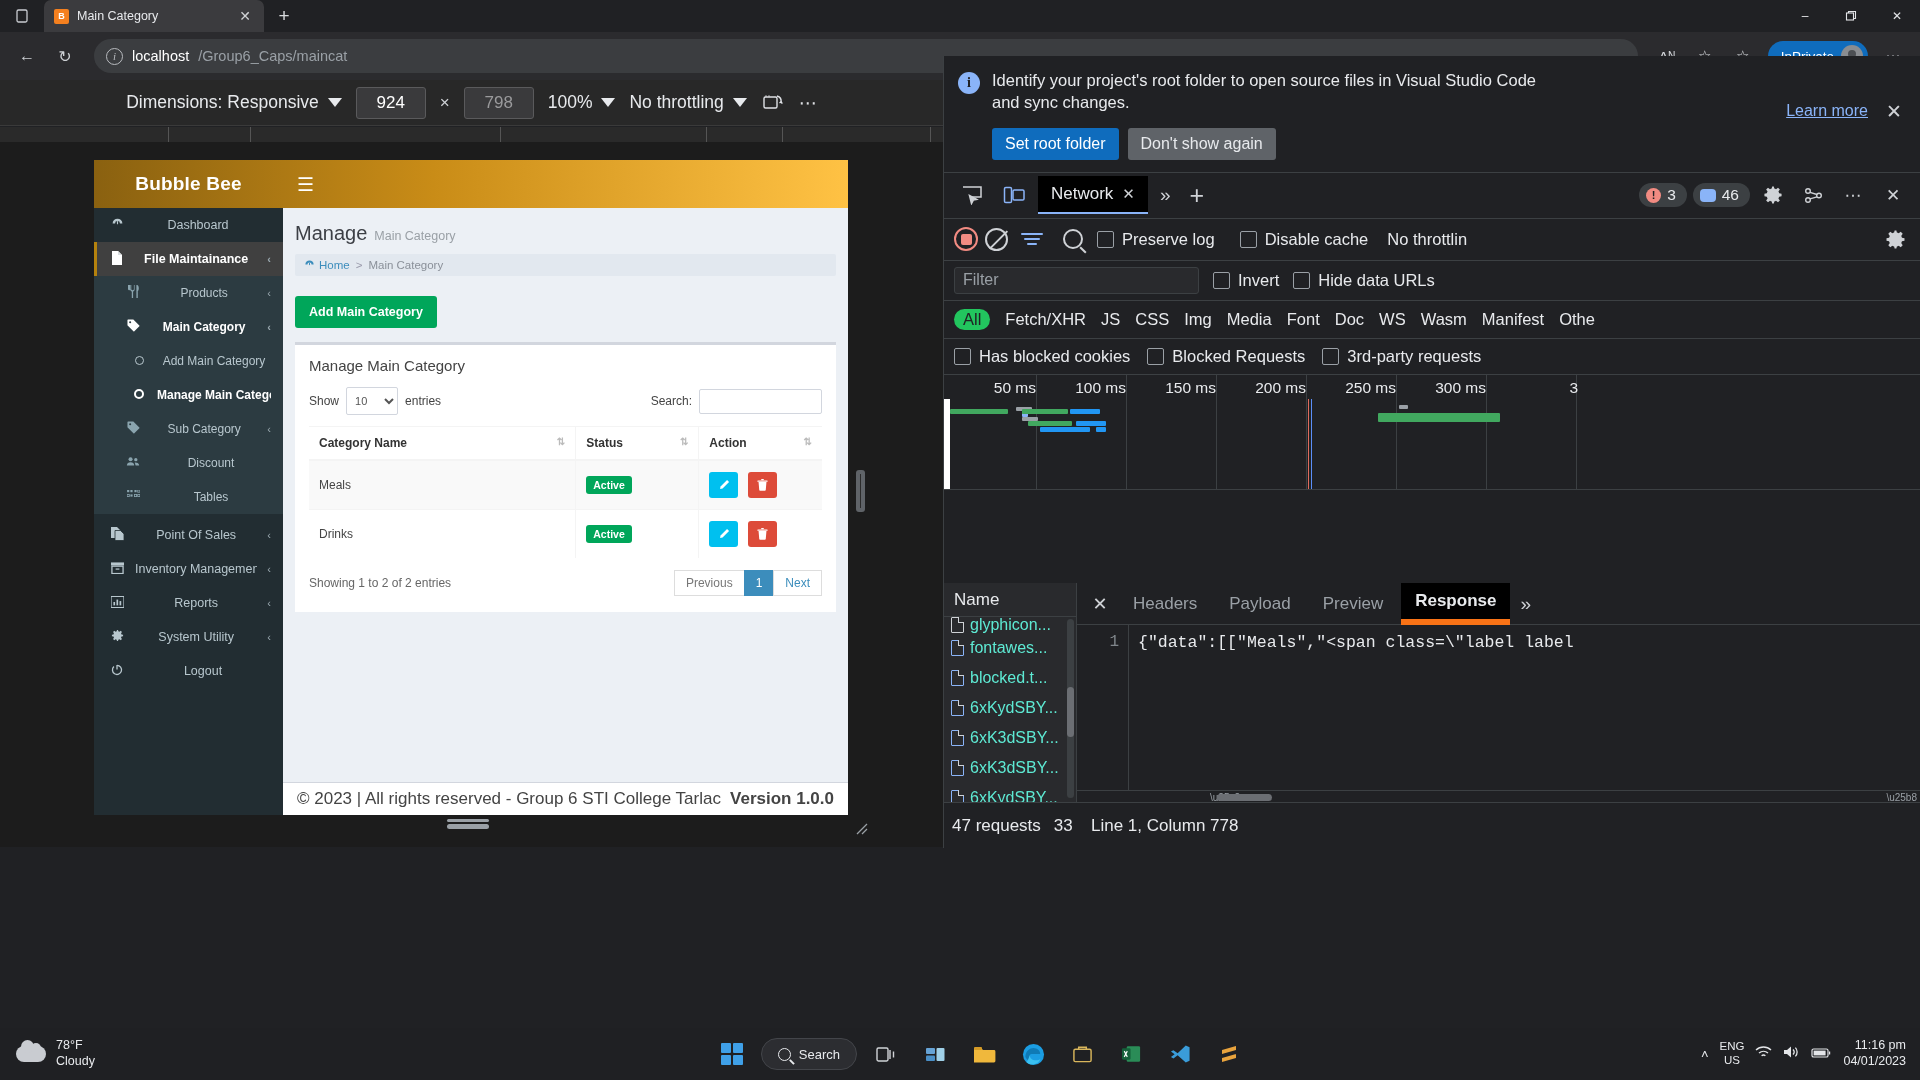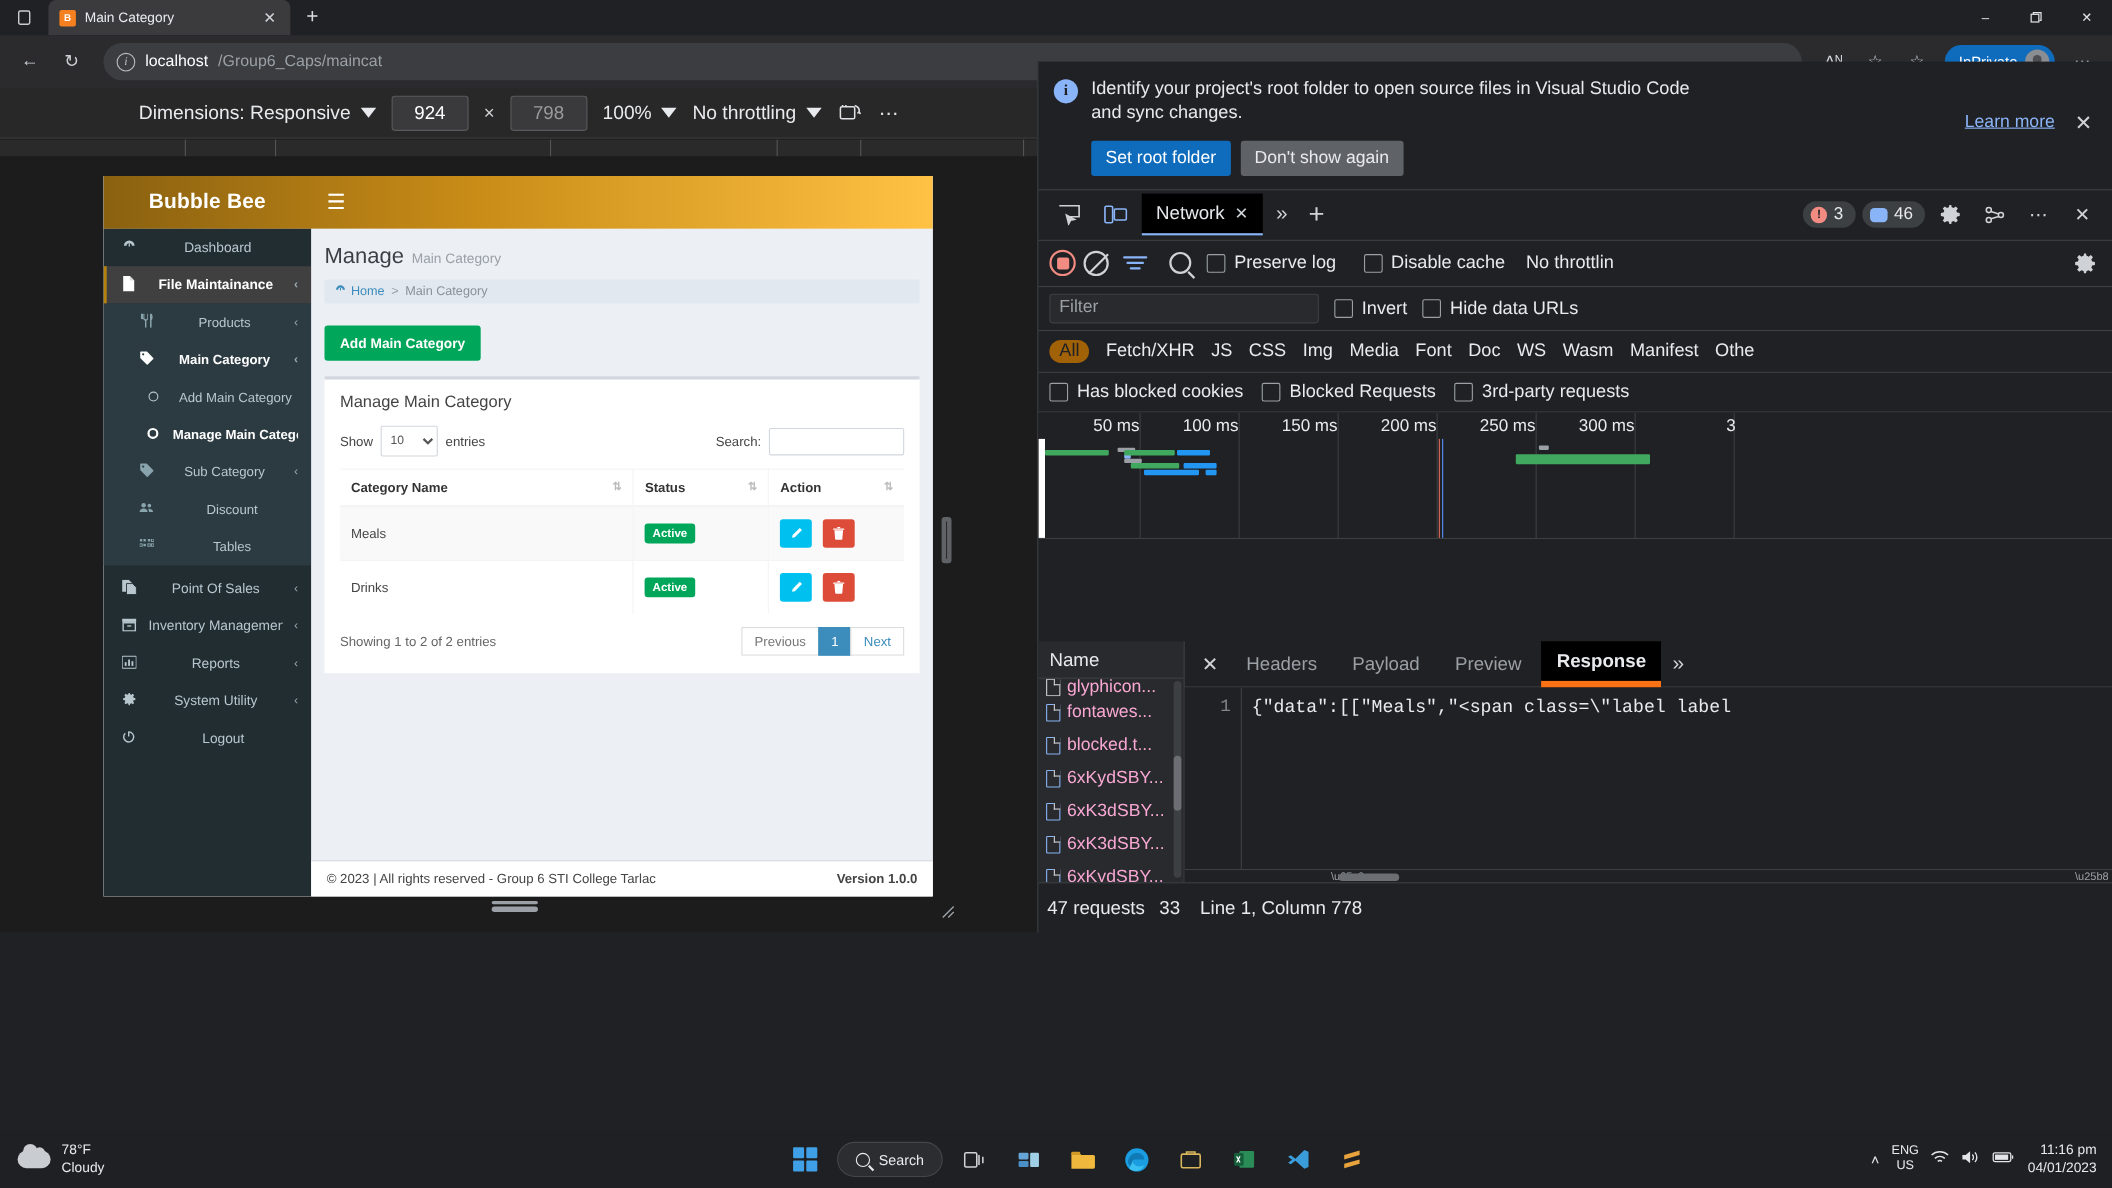--- a/index.html
+++ b/index.html
@@ -208,21 +208,21 @@
   .pager .pg {
     border:1px solid #ddd; padding:5px 11px; font-size:12px; color:#3c8dbc; background:#fff;
     margin-left:-1px;
   }
   .pager .pg.cur { background:#3c8dbc; color:#fff; border-color:#3c8dbc; }
   .pager .pg.dis { color:#777; }
   .app-footer {
     position:absolute; bottom:0; left:189px; right:0; height:33px;
     background:#fff; border-top:1px solid #d2d6de;
     display:flex; align-items:center; justify-content:space-between;
-    padding:0 14px; font-size:12px; color:#444;
+    padding:0 14px; font-size:17px; color:#444;
   }
 
   .vp-handle {
     position:absolute; left:447px; top:824px; width:42px; height:5px;
     background:#9aa0a6; border-radius:3px;
   }
   .vp-handle::before{content:"";position:absolute;top:-5px;left:0;width:42px;height:3px;background:#9aa0a6;border-radius:3px;}
   .vp-resize-corner{
     position:absolute; left:852px; top:819px; width:18px;height:18px; color:#9aa0a6; font-size:14px;
   }
@@ -308,21 +308,21 @@
     border-bottom:1px solid #3c4043; font-size:16.5px;
   }
   .filter-input {
     width:245px;height:27px;background:#292a2d;border:1px solid #3c4043;border-radius:3px;
     display:flex;align-items:center;padding:0 8px;color:#9aa0a6;font-size:16px;
   }
   .dt-typesrow {
     display:flex; align-items:center; gap:15px; height:38px; padding:0 10px;
     border-bottom:1px solid #3c4043; font-size:16.5px; color:#e8eaed; overflow:hidden;
   }
-  .type-pill.sel { background:#a16207; color:#202124; border-radius:11px; padding:1px 9px; }
+  .type-pill.sel { background:#22c55e; color:#202124; border-radius:11px; padding:1px 9px; }
   .dt-optsrow {
     display:flex; align-items:center; gap:17px; height:36px; padding:0 10px;
     border-bottom:1px solid #3c4043; font-size:16.5px;
   }
 
   .dt-timeline {
     position:relative; height:115px; border-bottom:1px solid #3c4043; background:#202124;
     overflow:hidden;
   }
   .tl-axis { position:absolute; top:0; left:0; right:0; height:24px; }
@@ -334,21 +334,21 @@
   .tl-left-strip { position:absolute; top:24px; left:0; width:6px; bottom:0; background:#fff; }
 
   .dt-split { position:absolute; left:0; right:0; top:527px; bottom:46px; display:flex; }
   .req-list {
     width:133px; background:#292a2d; border-right:1px solid #3c4043; position:relative; overflow:hidden;
   }
   .req-head { height:34px; display:flex; align-items:center; padding:0 10px; font-size:17px;
     border-bottom:1px solid #3c4043; color:#e8eaed; }
   .req-row {
     display:flex; align-items:center; gap:6px; height:30px; padding:0 7px; font-size:16px;
-    color:#f9a8d4; white-space:nowrap; overflow:hidden;
+    color:#5eead4; white-space:nowrap; overflow:hidden;
   }
   .file-ico {
     width:13px;height:16px;border:1.4px solid #cfd2d6;border-radius:1px;flex:0 0 auto;position:relative;
   }
   .file-ico::after{content:"";position:absolute;right:-1px;top:-1px;width:5px;height:5px;border-left:1.4px solid #cfd2d6;border-bottom:1.4px solid #cfd2d6;background:#292a2d;}
   .file-ico.blue { border-color:#8ab4f8; }
   .req-scroll {
     position:absolute; right:2px; top:36px; width:7px; bottom:4px; background:#3c4043; border-radius:4px;
   }
   .req-scroll i { position:absolute; left:0; top:38%; width:7px; height:28%; background:#6b6e73; border-radius:4px; }

